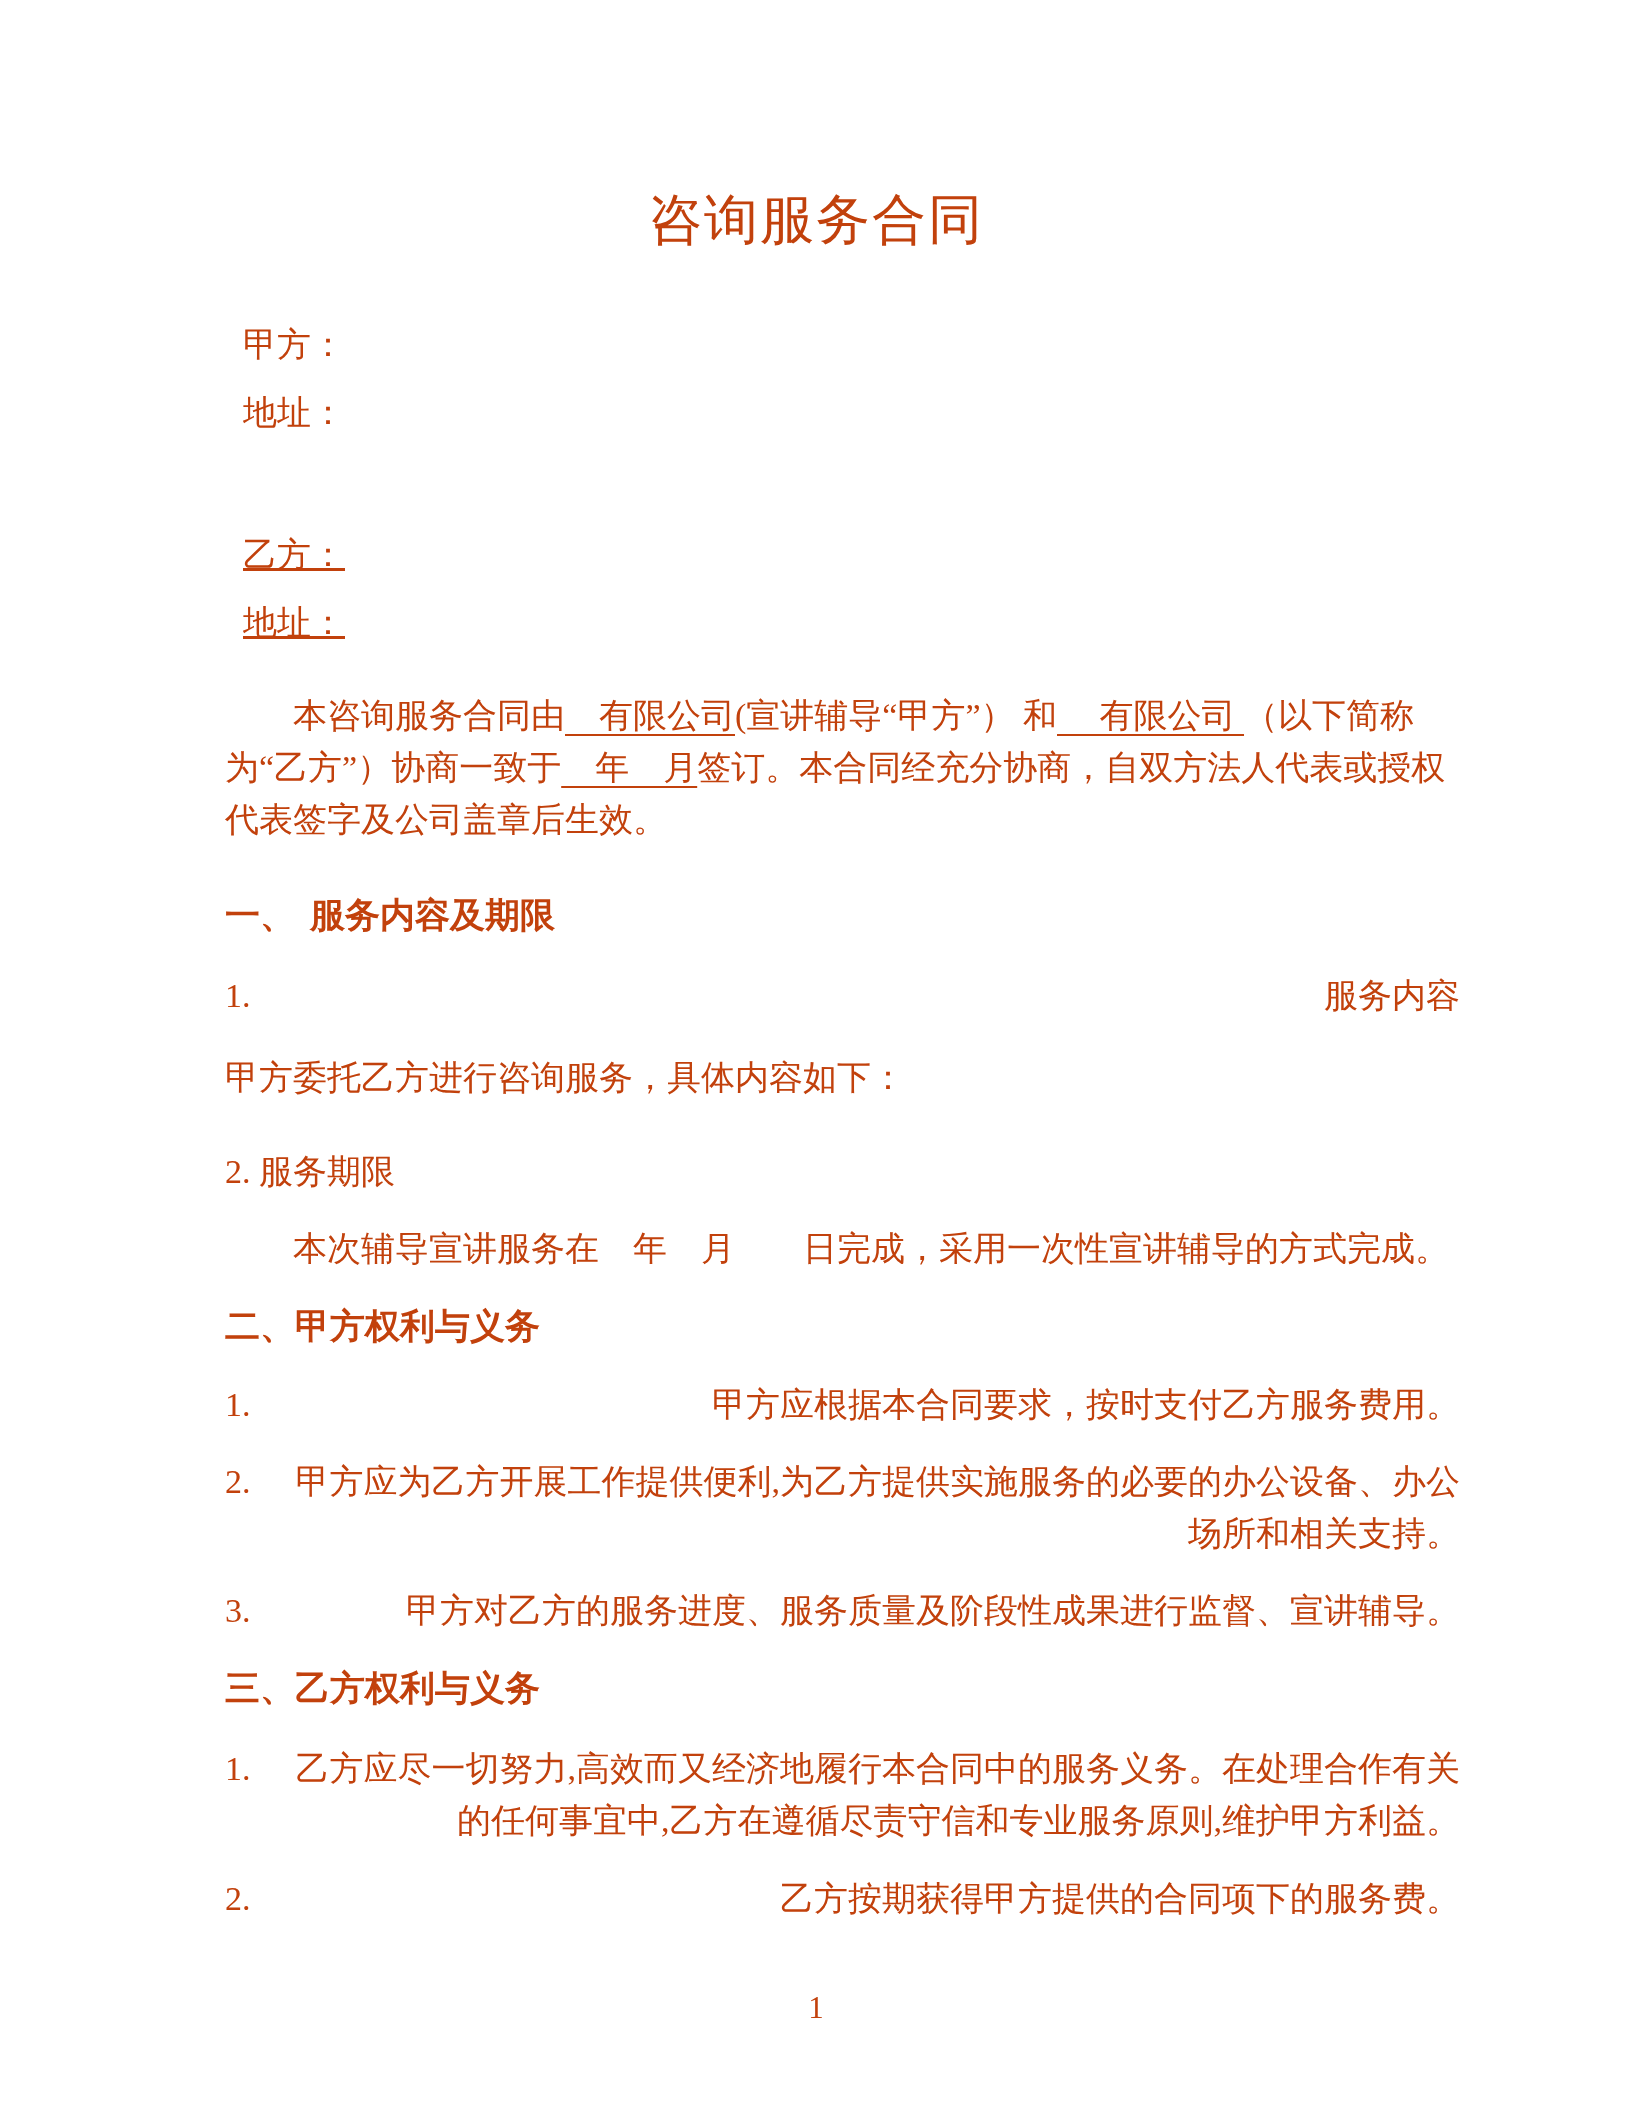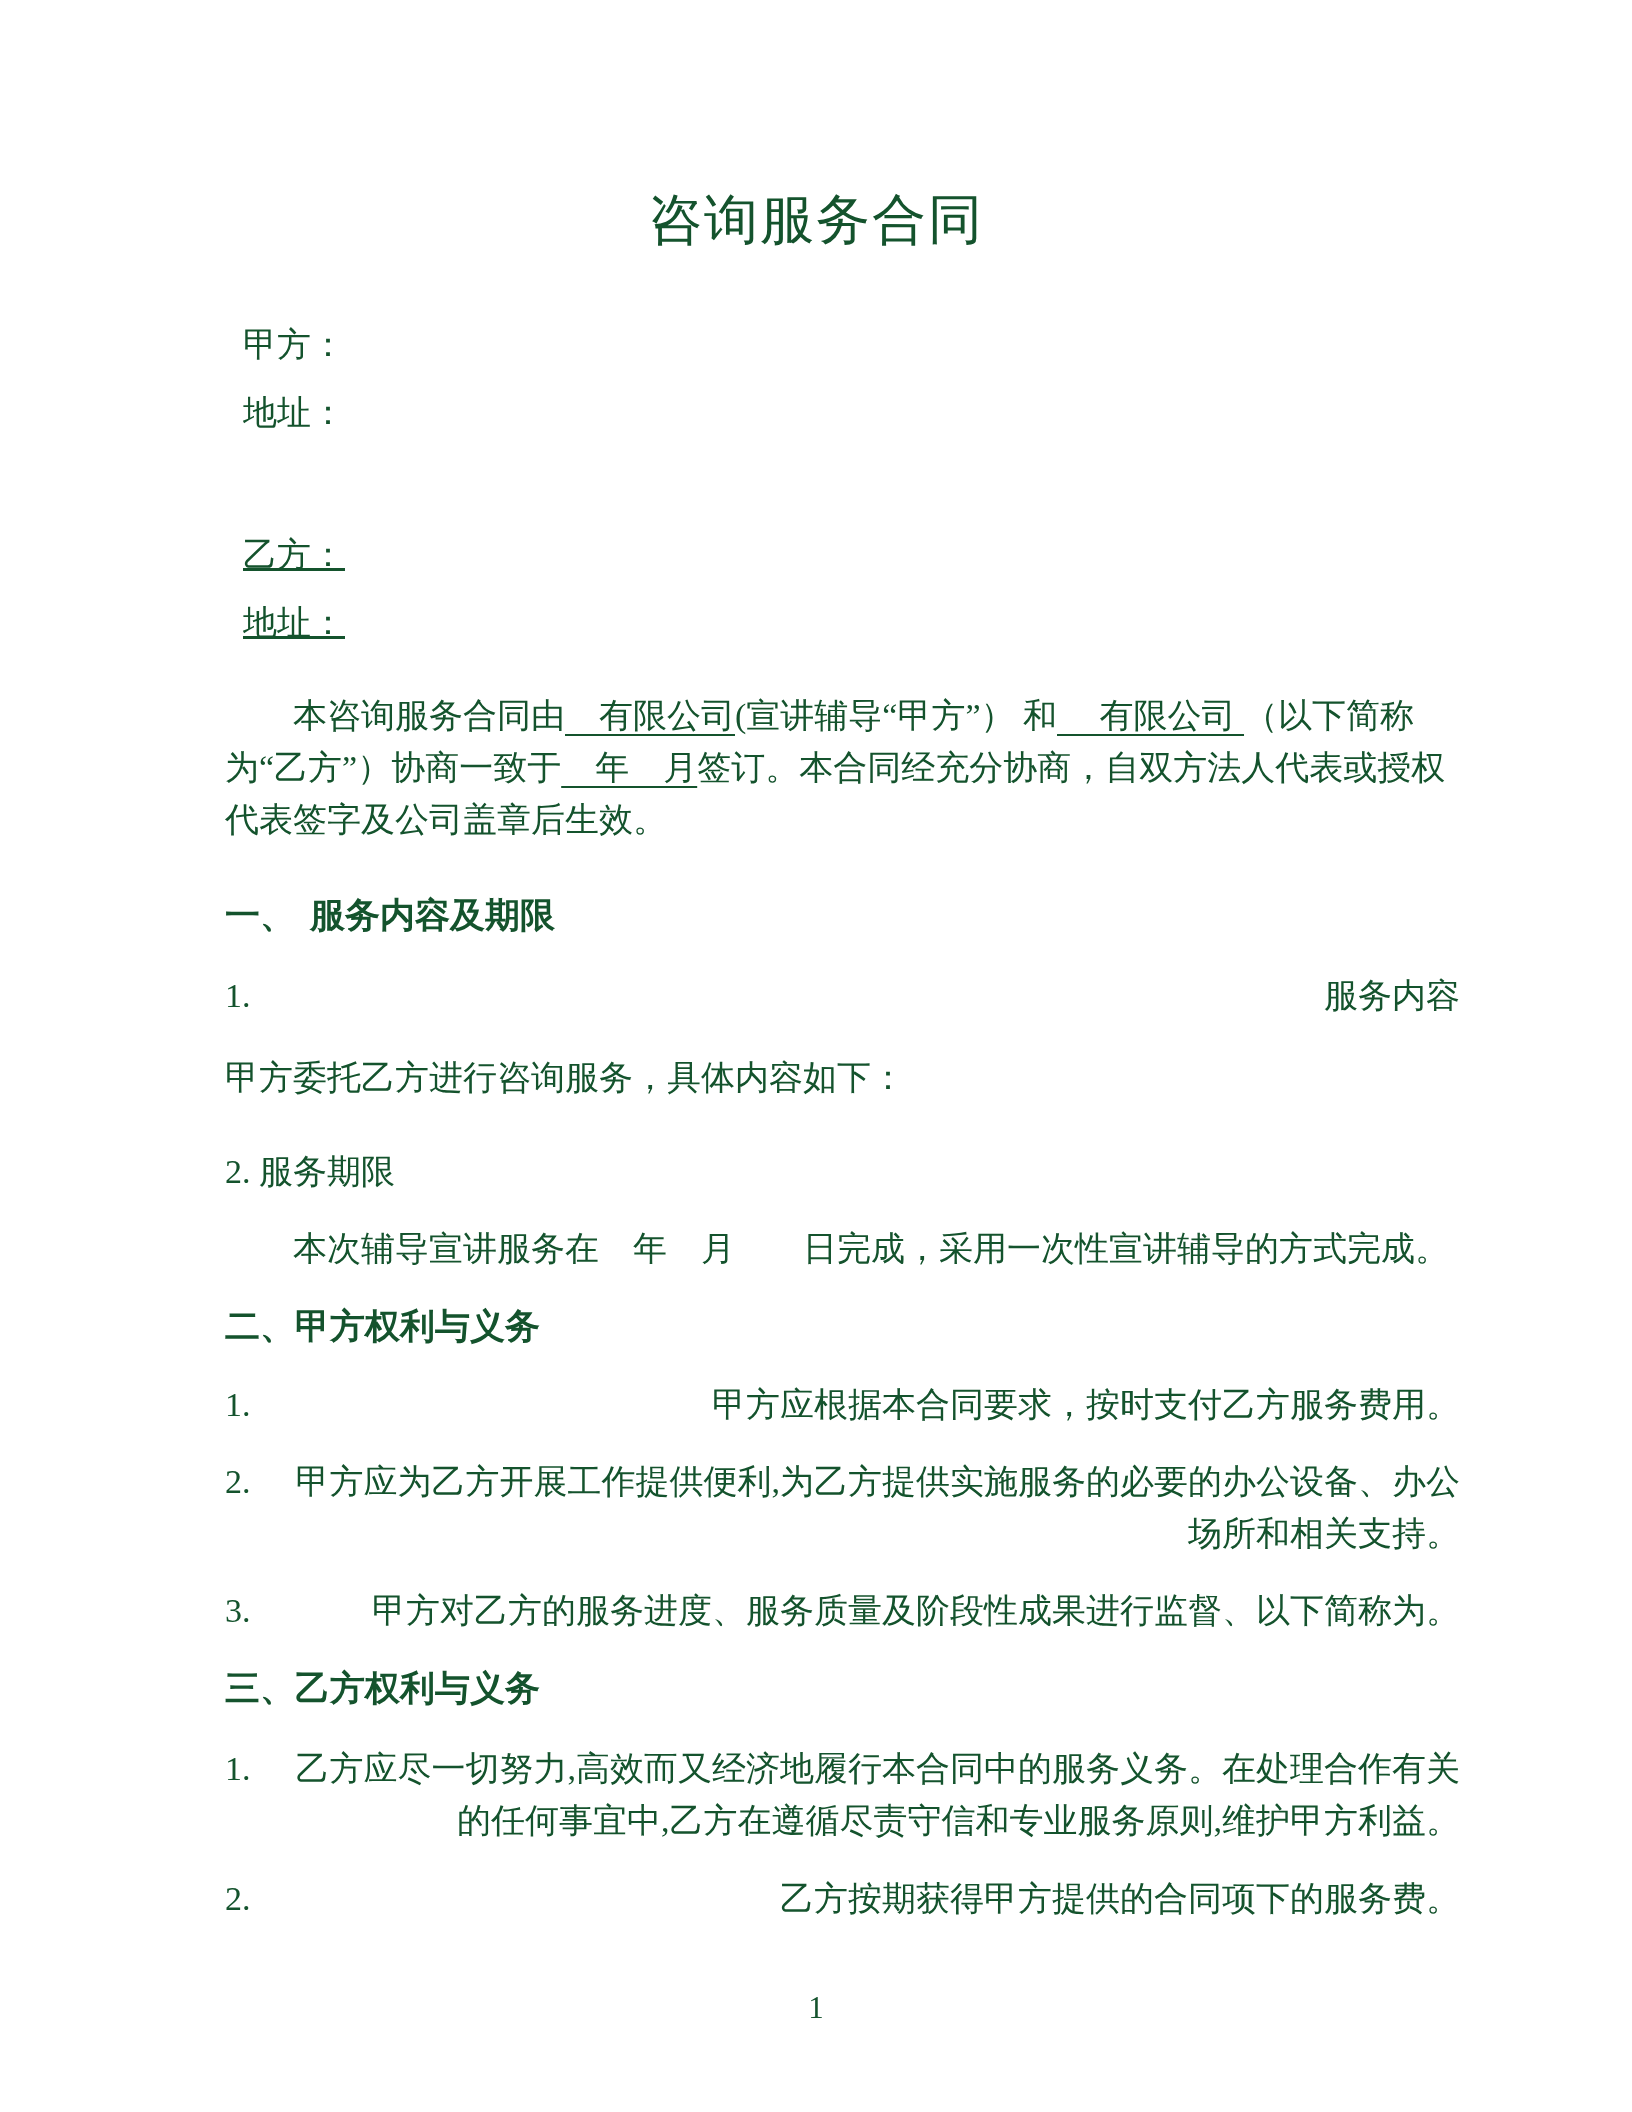--- a/index.html
+++ b/index.html
@@ -2,21 +2,21 @@
 <html><head>
 <meta charset="utf-8">
 <style>
   html, body { margin: 0; padding: 0; background: #e8e8e8; }
   .page {
     position: relative;
     width: 1632px;
     height: 2112px;
     margin: 0 auto;
     background: #ffffff;
-    color: #14532d;
+    color: #c2410c;
     font-family: "Liberation Serif", "DejaVu Serif", serif;
     font-size: 34px;
     overflow: hidden;
   }
   .doc-title {
     margin: 190px 0 0 0;
     font-size: 54px;
     font-weight: normal;
     line-height: 60px;
     text-align: center;
@@ -120,21 +120,21 @@
     <div class="list-row m26">
       <span class="num">1.</span>
       <div class="txt">甲方应根据本合同要求，按时支付乙方服务费用。</div>
     </div>
     <div class="list-row m25">
       <span class="num">2.</span>
       <div class="txt">甲方应为乙方开展工作提供便利,为乙方提供实施服务的必要的办公设备、办公场所和相关支持。</div>
     </div>
     <div class="list-row m25">
       <span class="num">3.</span>
-      <div class="txt">甲方对乙方的服务进度、服务质量及阶段性成果进行监督、以下简称为。</div>
+      <div class="txt">甲方对乙方的服务进度、服务质量及阶段性成果进行监督、宣讲辅导。</div>
     </div>
 
     <h2 class="sec-heading h-sec3">三、乙方权利与义务</h2>
 
     <div class="list-row m28">
       <span class="num">1.</span>
       <div class="txt">乙方应尽一切努力,高效而又经济地履行本合同中的服务义务。在处理合作有关的任何事宜中,乙方在遵循尽责守信和专业服务原则,维护甲方利益。</div>
     </div>
     <div class="list-row m26">
       <span class="num">2.</span>

